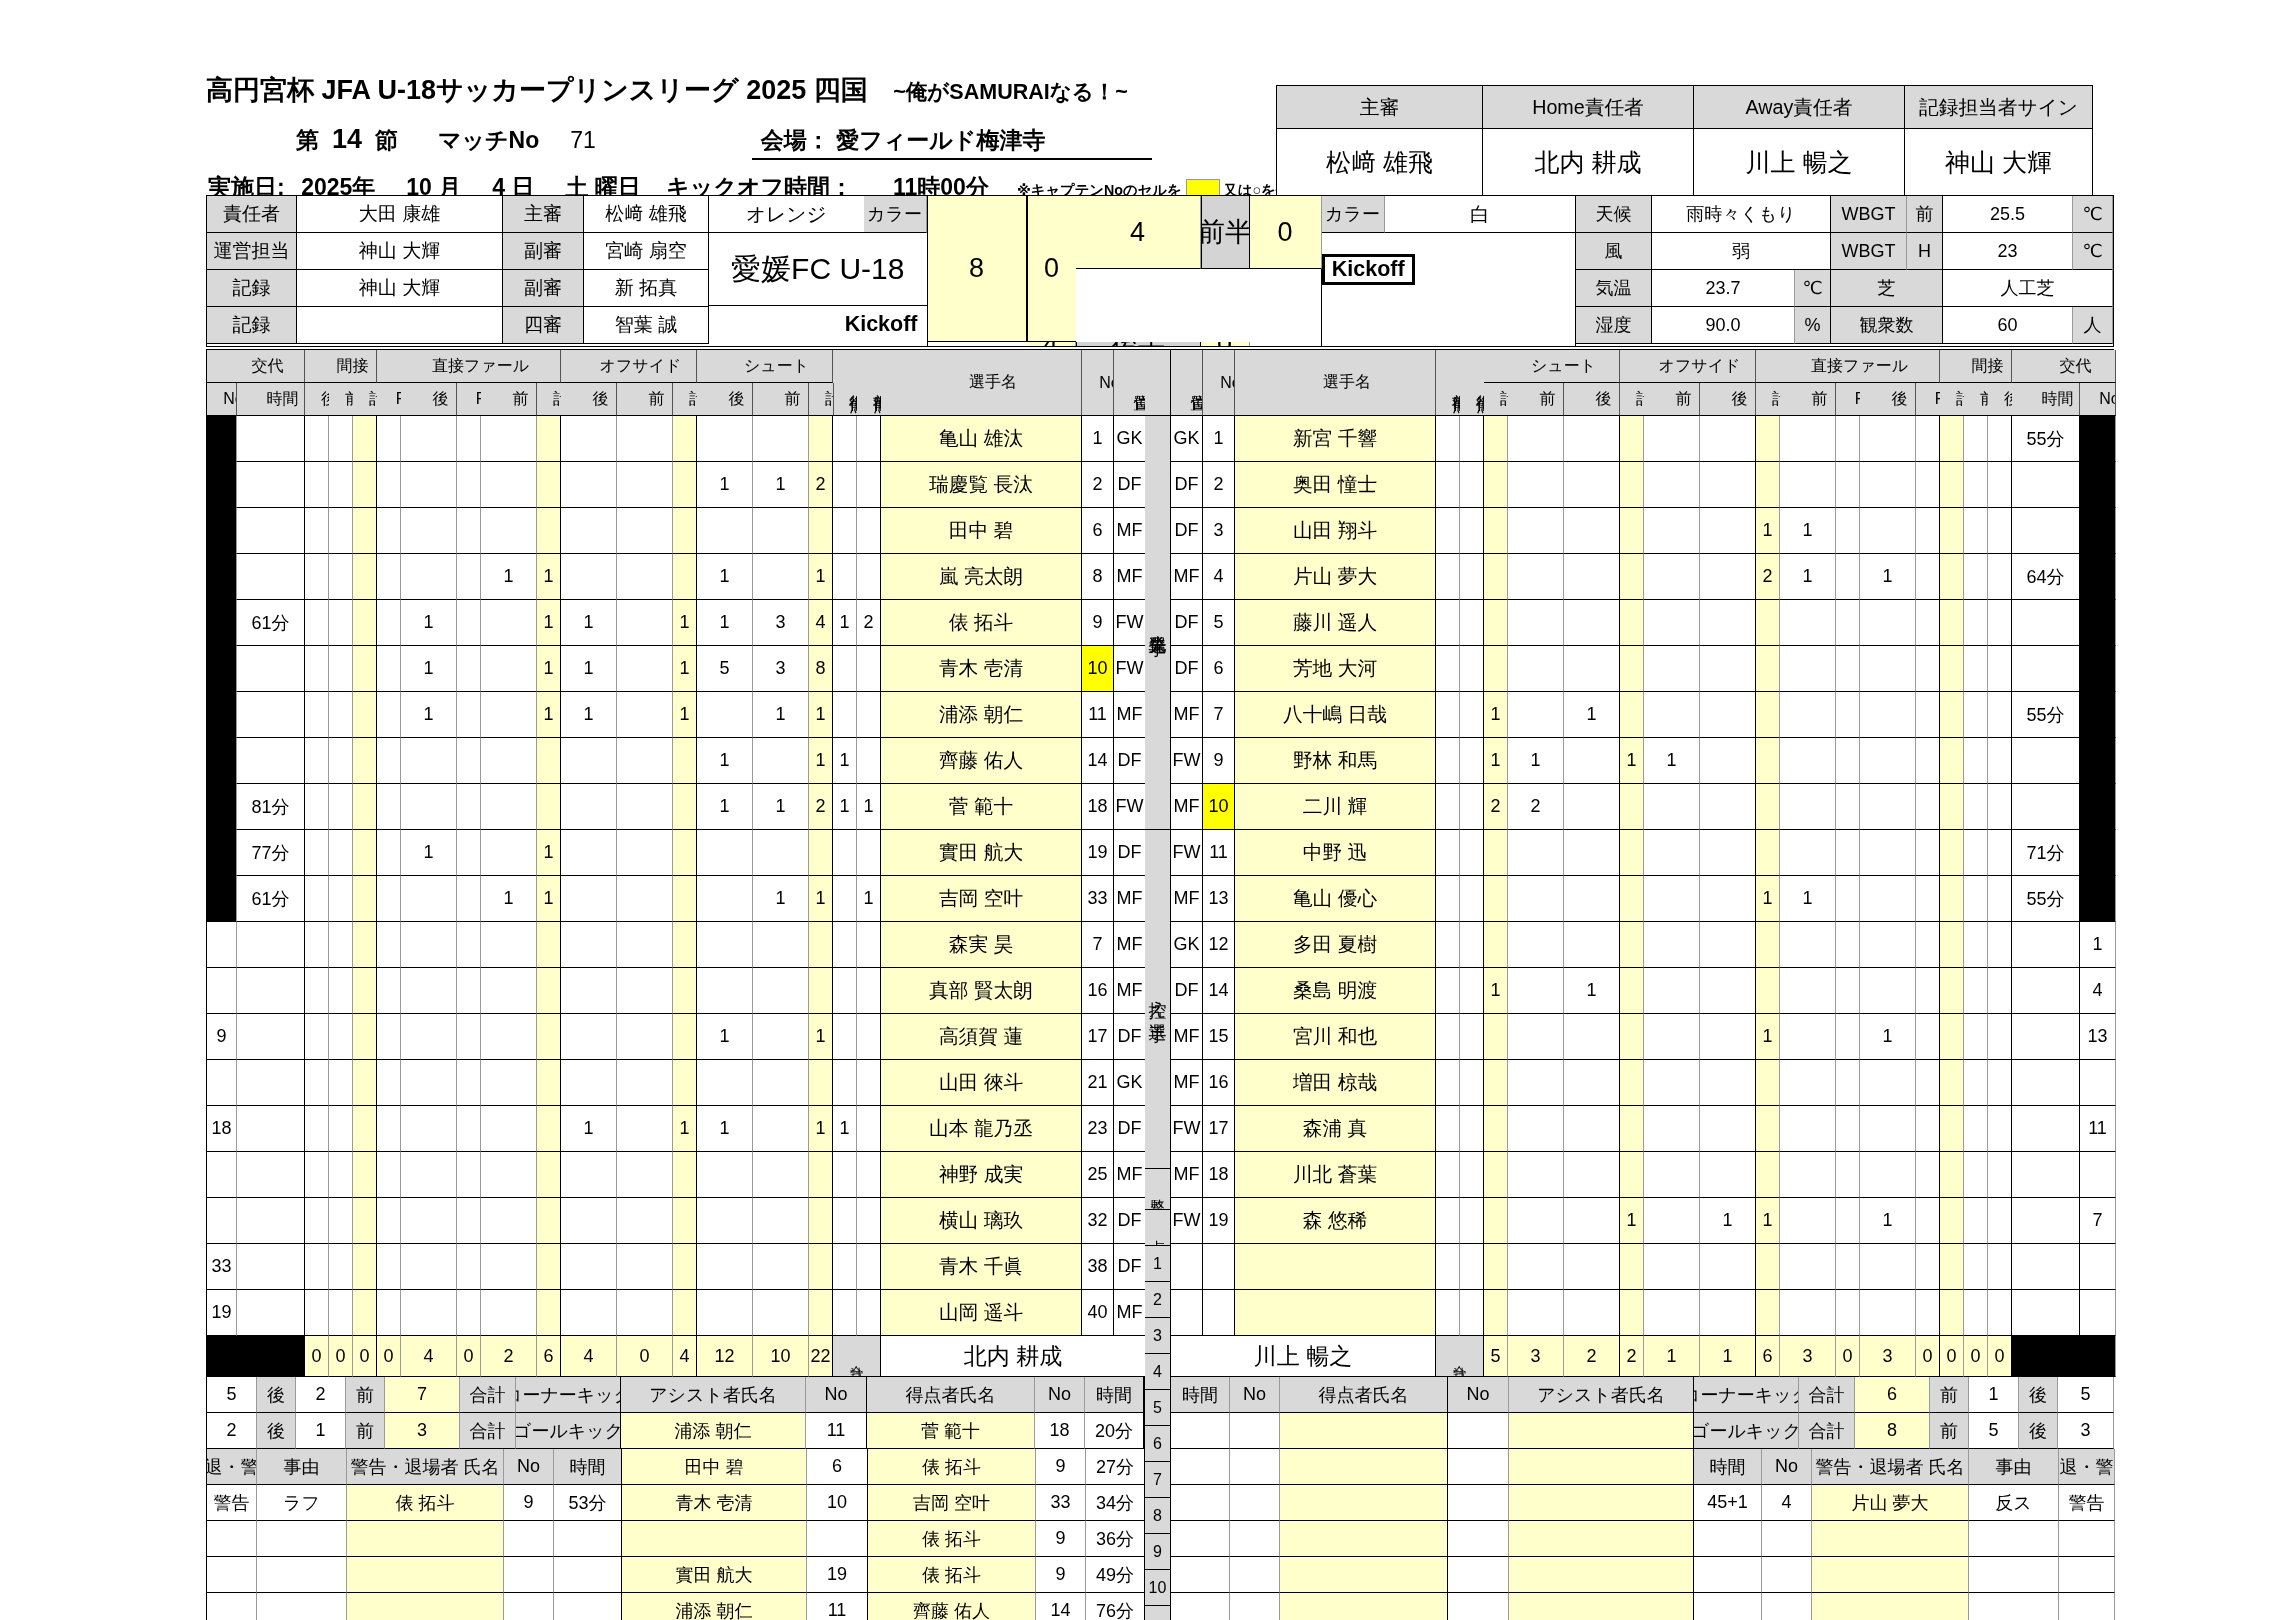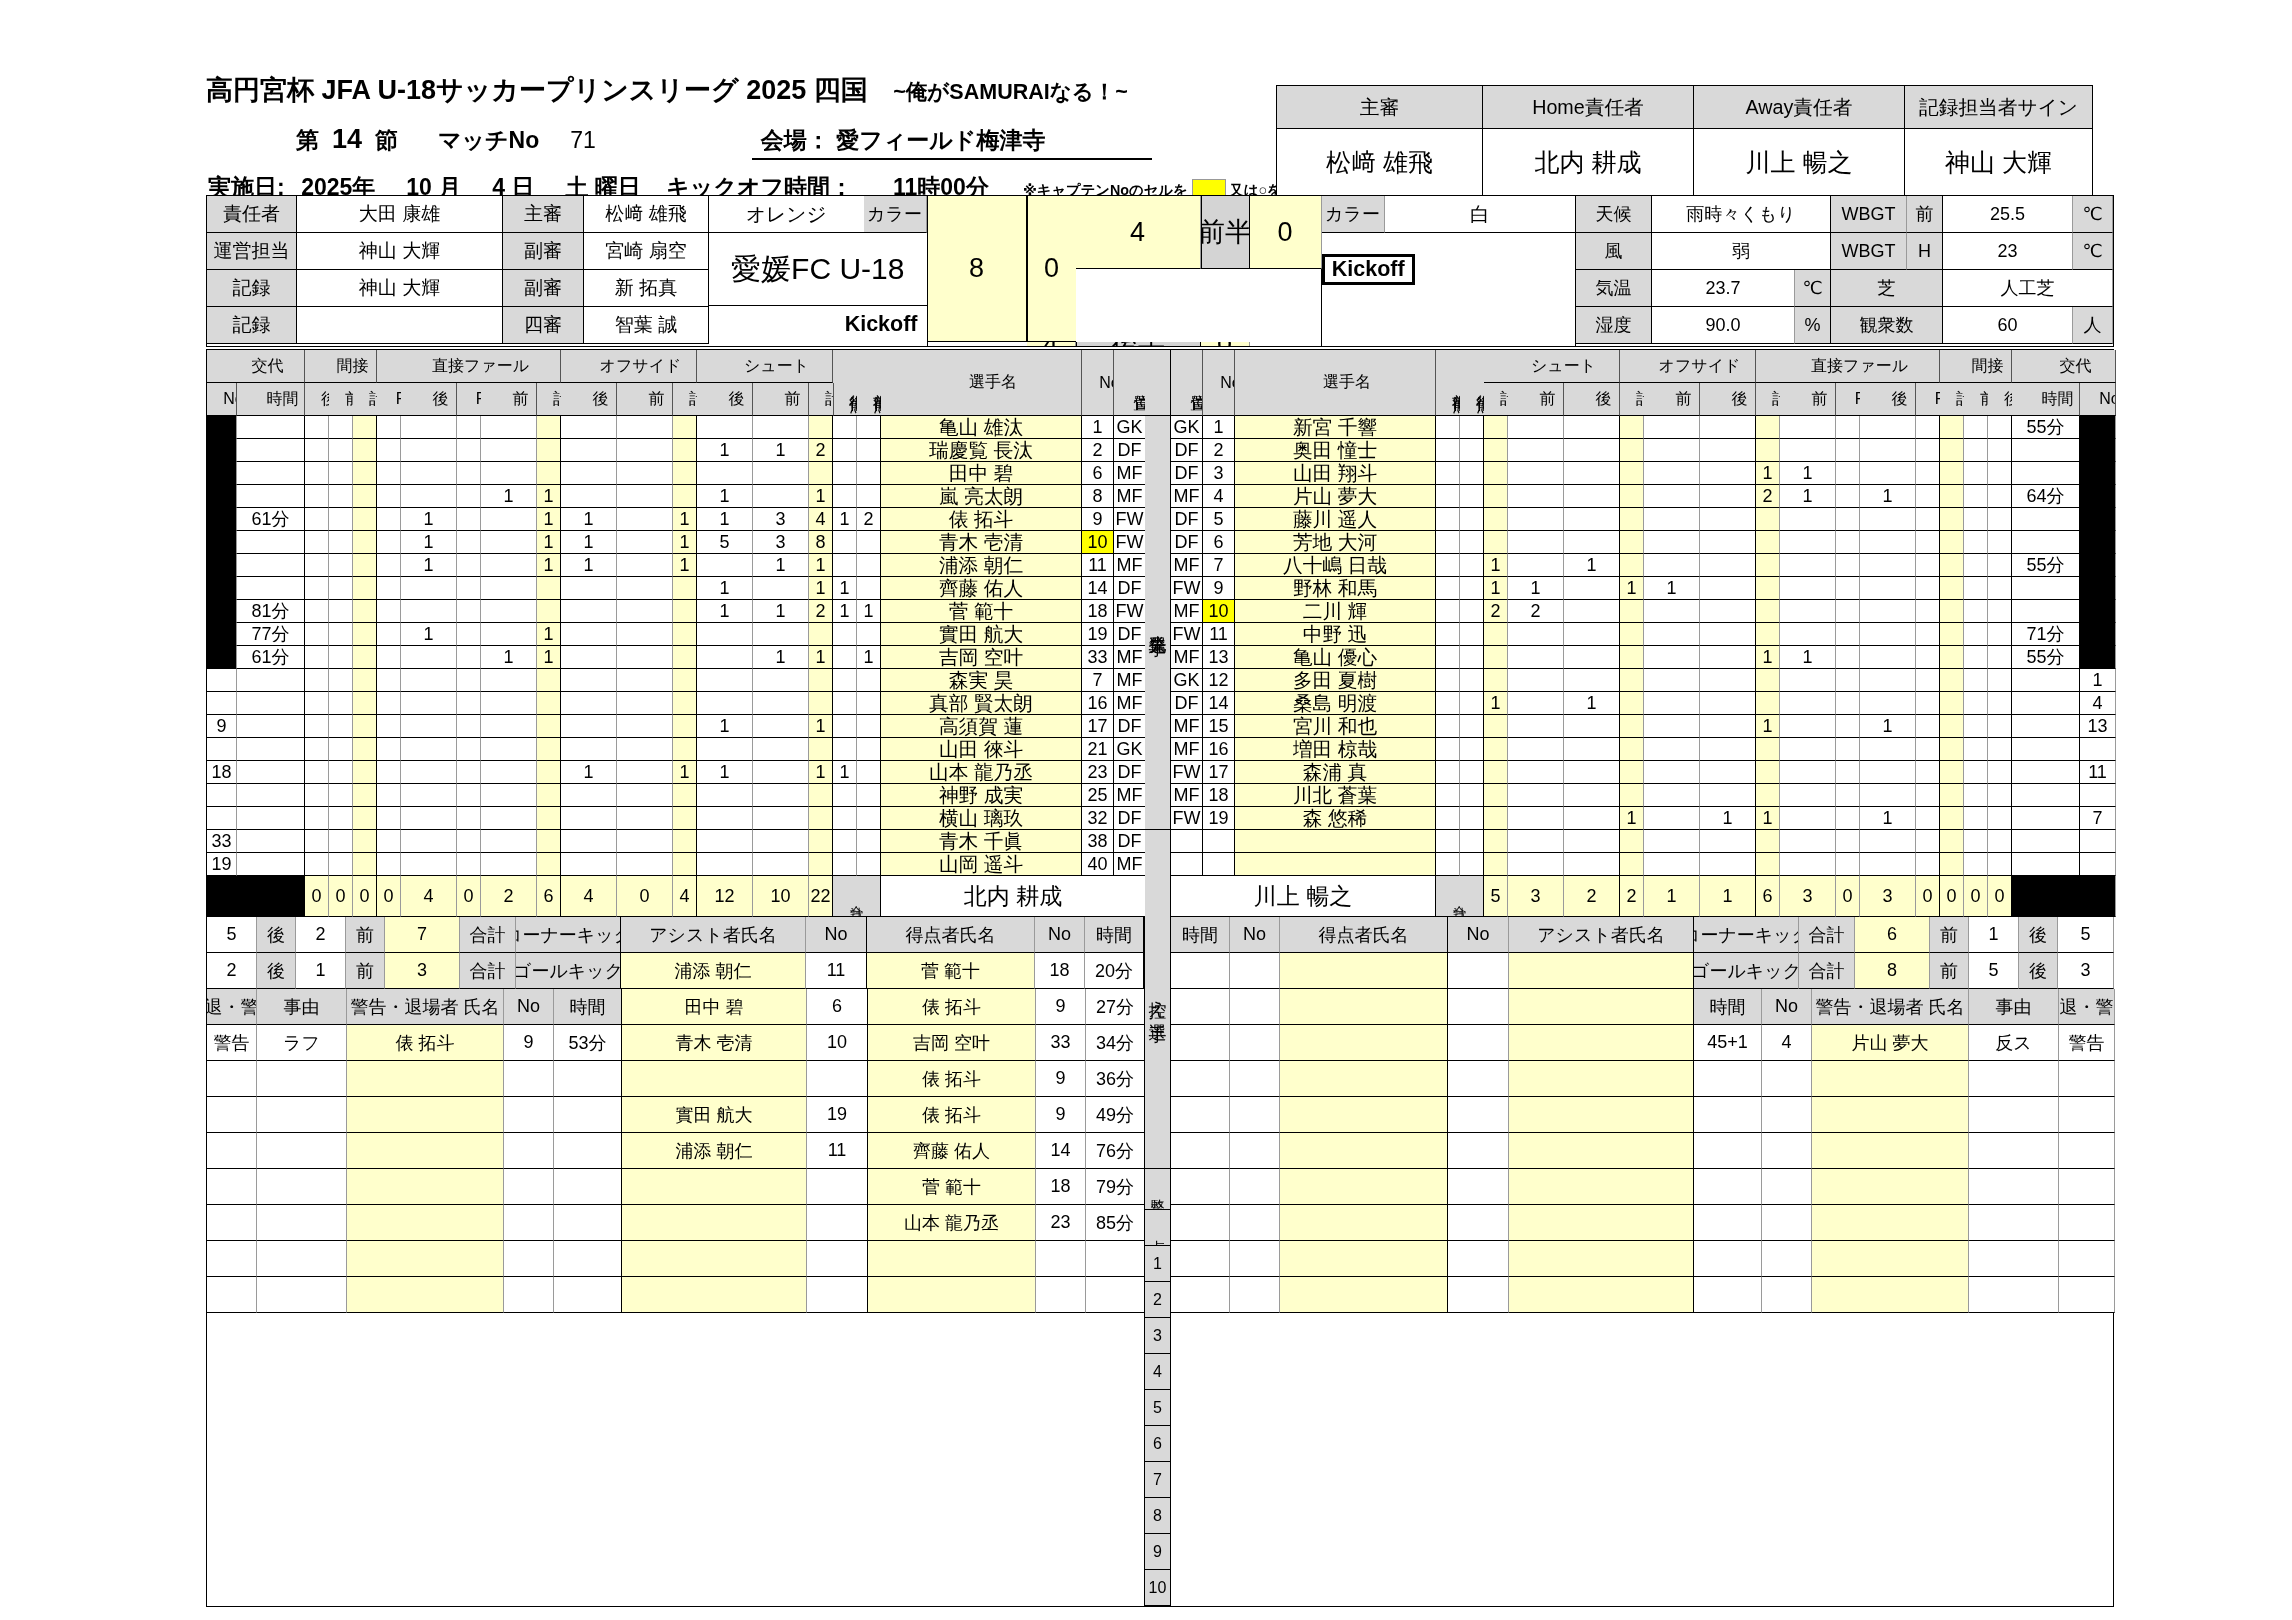--- a/index.html
+++ b/index.html
@@ -4,21 +4,21 @@
 <style>
   html,body{margin:0;padding:0;background:#fff;}
   body{width:2293px;height:1620px;position:relative;font-family:"Liberation Sans","DejaVu Sans",sans-serif;color:#000;}
   .abs{position:absolute;}
   .cell{box-sizing:border-box;display:flex;align-items:center;justify-content:center;
         border-right:0.9px solid #9a9a9a;border-bottom:1.8px solid #000;
         font-size:18px;overflow:hidden;white-space:nowrap;background:#fff;}
   .grey{background:#d9d9d9;} .yel{background:#ffffcc;} .blk{background:#000;} .cap{background:#ffff00;}
   .bR{border-right:1.8px solid #000;} .bL{border-left:1.8px solid #000;}
   .vert{writing-mode:vertical-rl;text-orientation:upright;font-size:13.4px;line-height:1;letter-spacing:0.9px;}
-  .row{display:grid;height:23px;}
+  .row{display:grid;height:46px;}
   .hrow-home{grid-template-columns:30px 68px 24px 24px 24px 24px 56px 24px 56px 24px 56px 56px 24px 56px 56px 24px 24px 24px 201px 32px 32px;}
   .hrow-away{grid-template-columns:32px 32px 201px 24px 24px 24px 56px 56px 24px 56px 56px 24px 56px 24px 56px 24px 24px 24px 24px 68px 36px;}
   .brow{display:grid;height:36px;}
   .bk-home{grid-template-columns:50px 39px 50px 39px 75px 56px 105px 185px 61px 168px 50px 59px;}
   .bc-home{grid-template-columns:50px 90px 157px 50px 68px 185px 61px 168px 50px 59px;}
   .bk-away{grid-template-columns:59px 50px 168px 61px 185px 105px 56px 75px 39px 50px 39px 56px;}
   .bc-away{grid-template-columns:59px 50px 168px 61px 185px 68px 50px 157px 90px 56px;}
   .hdrgrid{display:grid;grid-template-rows:33px 33px;}
   .hdrgrid .cell{border-right:0.9px solid #555;font-size:16px;padding-left:24px;}
   .pane{border:1.8px solid #000;box-sizing:border-box;}
@@ -64,21 +64,21 @@
   <span class="mid" style="margin-left:152px;border-bottom:2.7px solid #000;padding:0 107px 5.4px 9px;"><span>会場：</span> <span>愛フィールド梅津寺</span></span>
 </div>
 <div class="abs" style="left:208px;top:172px;white-space:nowrap;">
   <span class="mid">実施日:</span>
   <span class="mid" style="margin-left:12.5px;">2025年</span>
   <span class="mid" style="margin-left:27px;">10 月</span>
   <span class="mid" style="margin-left:27px;">4 日</span>
   <span class="mid" style="margin-left:27px;">土 曜日</span>
   <span class="mid" style="margin-left:21.5px;">キックオフ時間：</span>
   <span class="mid" style="margin-left:36px;">11時00分</span>
-  <span class="note" style="margin-left:30px;">※キャプテンNoのセルを</span>
+  <span class="note" style="margin-left:24px;">※キャプテンNoのセルを</span>
   <span class="swatch"></span>
   <span class="note">又は○を付けて下さい</span>
 </div>
 
 <div class="off-table">
   <div class="cell grey">主審</div>
   <div class="cell grey">Home責任者</div>
   <div class="cell grey">Away責任者</div>
   <div class="cell grey">記録担当者サイン</div>
   <div class="cell val">松﨑 雄飛</div>

